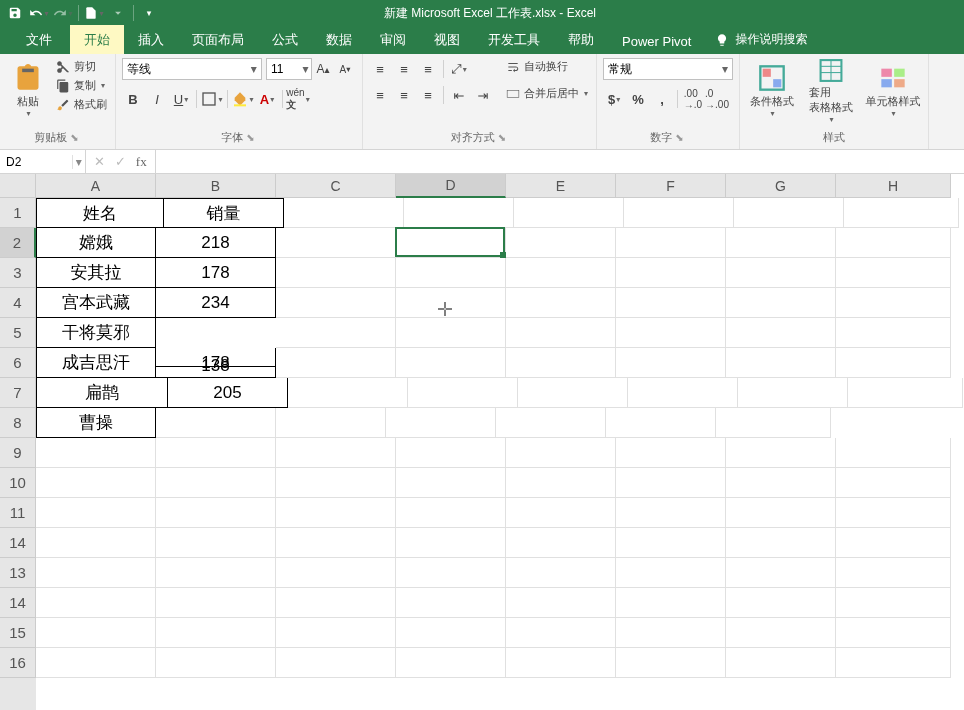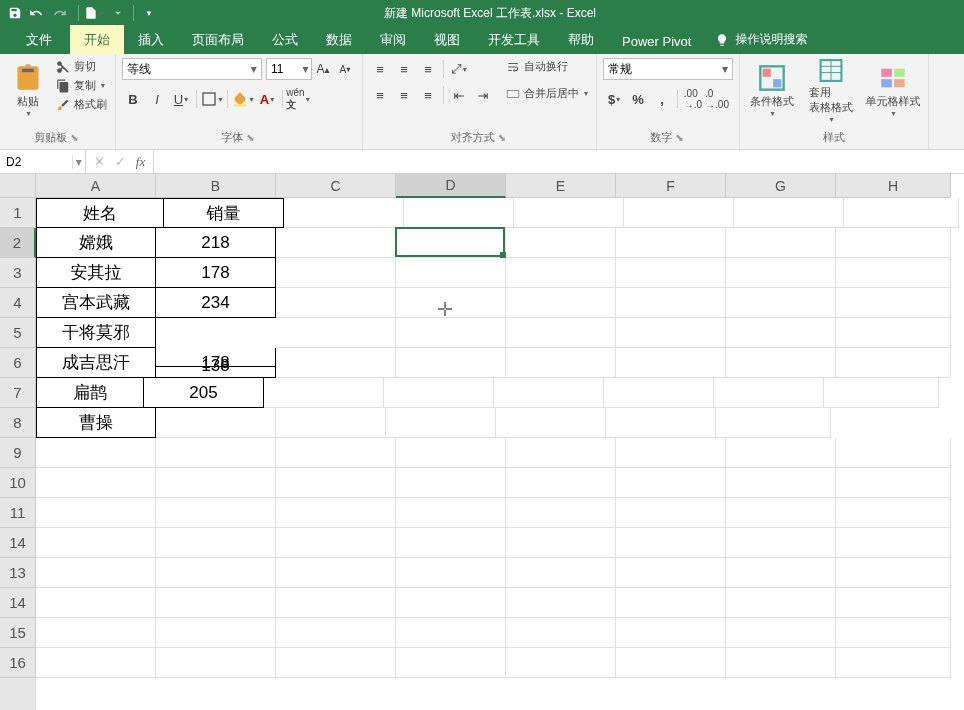--- a/index.html
+++ b/index.html
@@ -34,21 +34,21 @@
 .rb-btn{width:22px;height:22px;display:flex;align-items:center;justify-content:center;cursor:pointer;color:#444;font-size:13px}
 .rb-btn svg{width:16px;height:16px}
 .rb-sep{width:1px;height:18px;background:#d0d0d0;margin:2px 2px}
 .dlg-launcher{font-size:10px;color:#999;text-align:right;padding-right:2px;cursor:pointer}
 .namebox-row{height:24px;border-bottom:1px solid #d4d4d4;display:flex;align-items:stretch;background:#fff}
 .namebox{width:86px;border-right:1px solid #d4d4d4;display:flex;align-items:center}
 .namebox input{border:none;outline:none;width:100%;padding:0 6px;font-size:12px}
 .namebox .caret{width:16px;text-align:center;color:#888;cursor:pointer;border-left:1px solid #e0e0e0}
 .fx-btns{display:flex;align-items:center;padding:0 8px;gap:10px;border-right:1px solid #d4d4d4}
 .fx-btns span{color:#bbb;cursor:pointer;font-size:13px}
-.fx-fx{font-style:italic;font-family:serif;color:#666!important}
+.fx-fx{font-family:serif;color:#666!important}
 .formula-bar{flex:1;display:flex;align-items:center;padding:0 6px}
 .grid-area{display:flex;height:calc(710px - 26px - 28px - 96px - 24px);overflow:hidden}
 .row-hdrs{display:flex;flex-direction:column;background:#e6e6e6}
 .corner{width:36px;height:24px;background:#e6e6e6;border-right:1px solid #ccc;border-bottom:1px solid #ccc}
 .row-hdr{width:36px;height:30px;display:flex;align-items:center;justify-content:center;border-right:1px solid #ccc;border-bottom:1px solid #ccc;font-size:15px;color:#555;background:#e6e6e6;cursor:pointer}
 .cols{display:flex;flex-direction:column}
 .col-hdrs{display:flex;height:24px}
 .col-hdr{display:flex;align-items:center;justify-content:center;border-right:1px solid #ccc;border-bottom:1px solid #ccc;background:#e6e6e6;color:#555;font-size:14px;cursor:pointer}
 .col-hdr.sel{background:#d2d2d2;border-bottom:2px solid #2b7d49}
 .cells{position:relative}
@@ -419,21 +419,21 @@
           <div class="cell data data-left" style="width: 120px;">成吉思汗</div>
           <div class="cell data" style="width: 120px;">178</div>
           <div class="cell" style="width: 120px;"></div>
           <div class="cell" style="width: 110px;"></div>
           <div class="cell" style="width: 110px;"></div>
           <div class="cell" style="width: 110px;"></div>
           <div class="cell" style="width: 110px;"></div>
           <div class="cell" style="width: 115px;"></div>
         </div>
         <div class="cell-row">
-          <div class="cell data data-left" style="width: 108px;">扁鹊</div>
+          <div class="cell data data-left" style="width: 132px;">扁鹊</div>
           <div class="cell data" style="width: 120px;">205</div>
           <div class="cell" style="width: 120px;"></div>
           <div class="cell" style="width: 110px;"></div>
           <div class="cell" style="width: 110px;"></div>
           <div class="cell" style="width: 110px;"></div>
           <div class="cell" style="width: 110px;"></div>
           <div class="cell" style="width: 115px;"></div>
         </div>
         <div class="cell-row">
           <div class="cell data data-left" style="width: 120px;">曹操</div>

